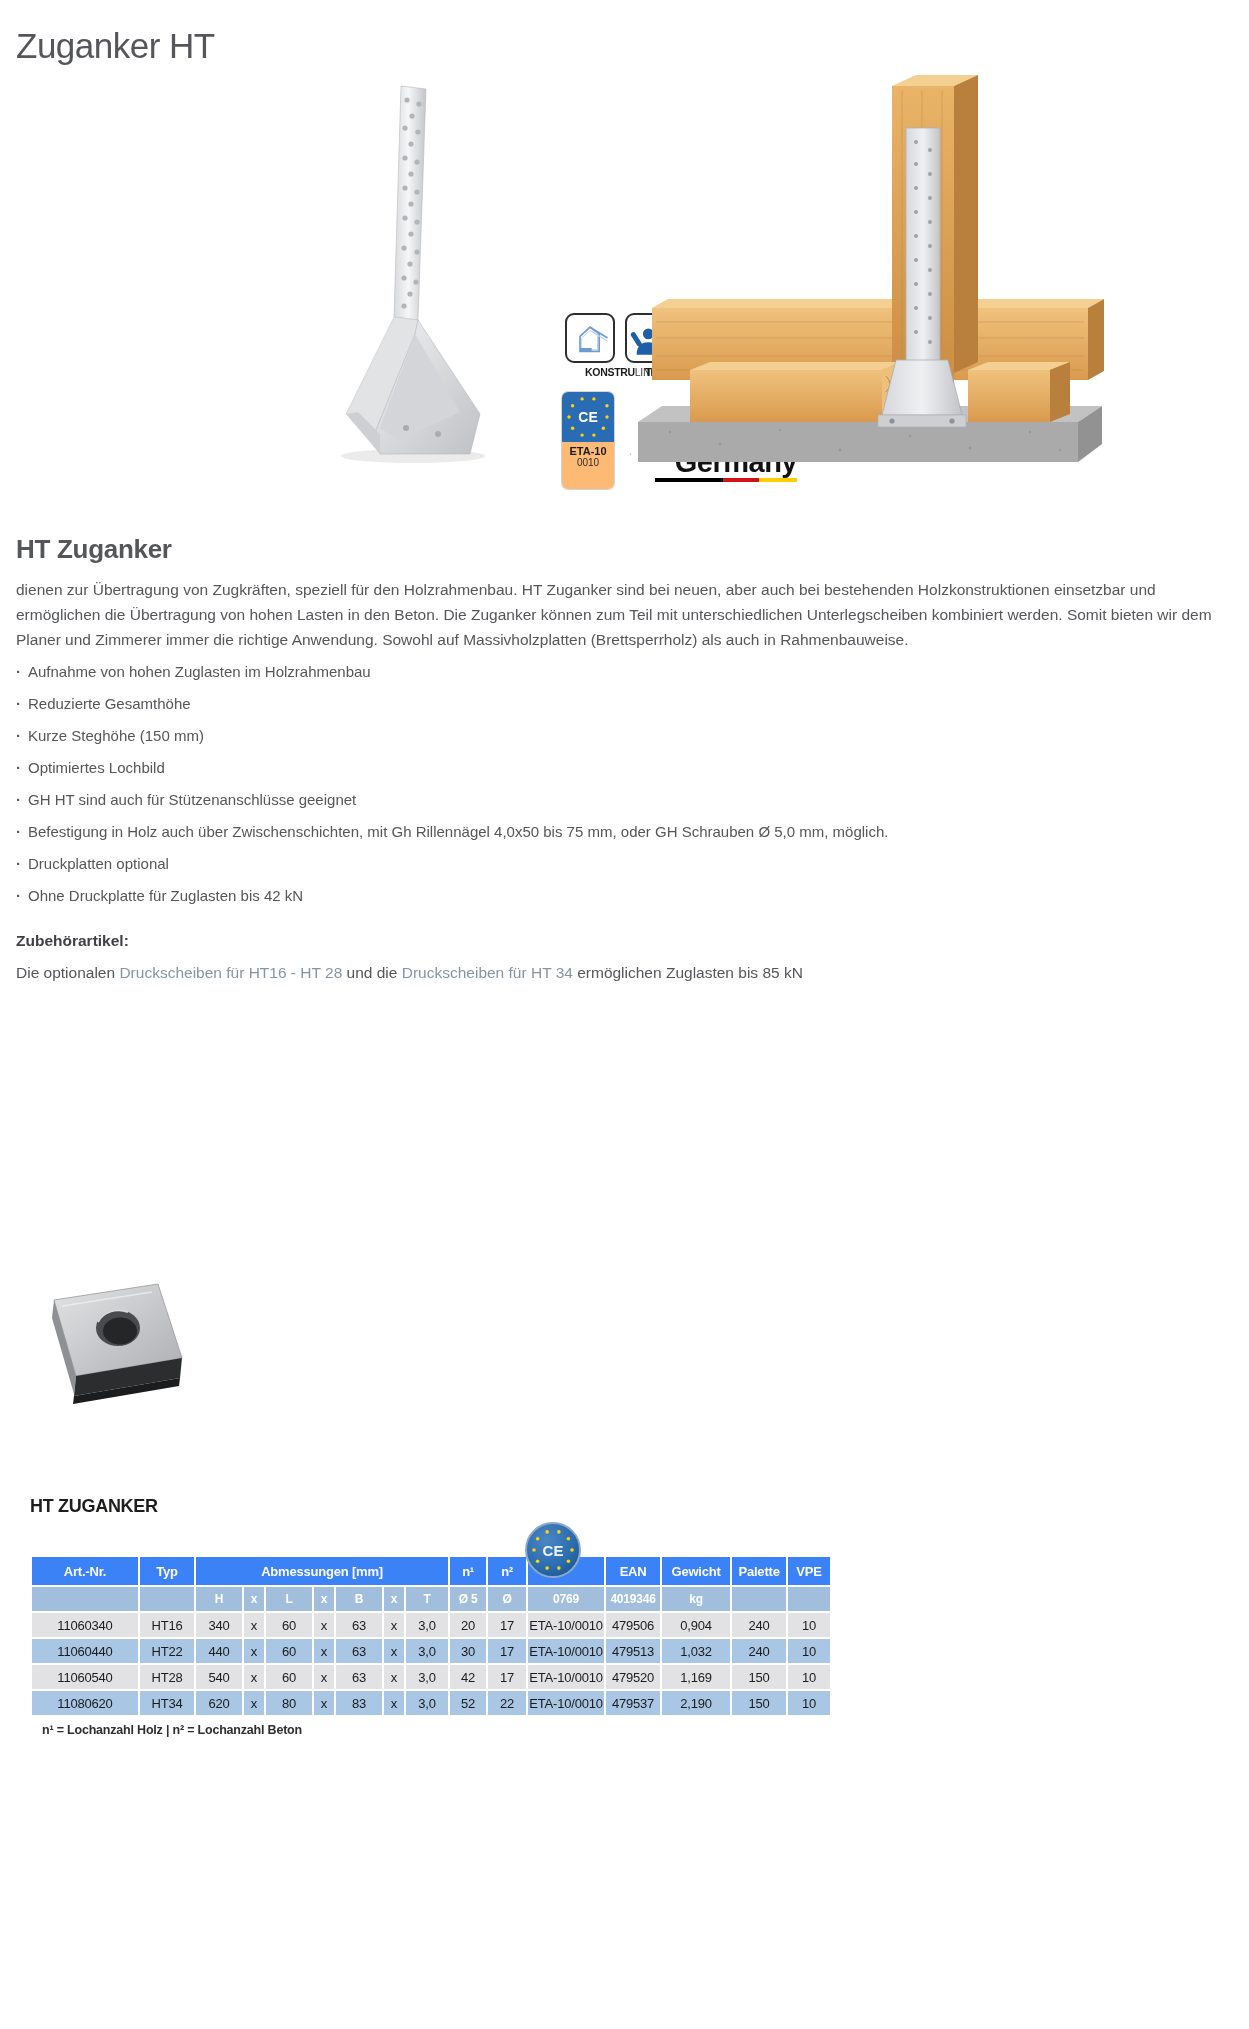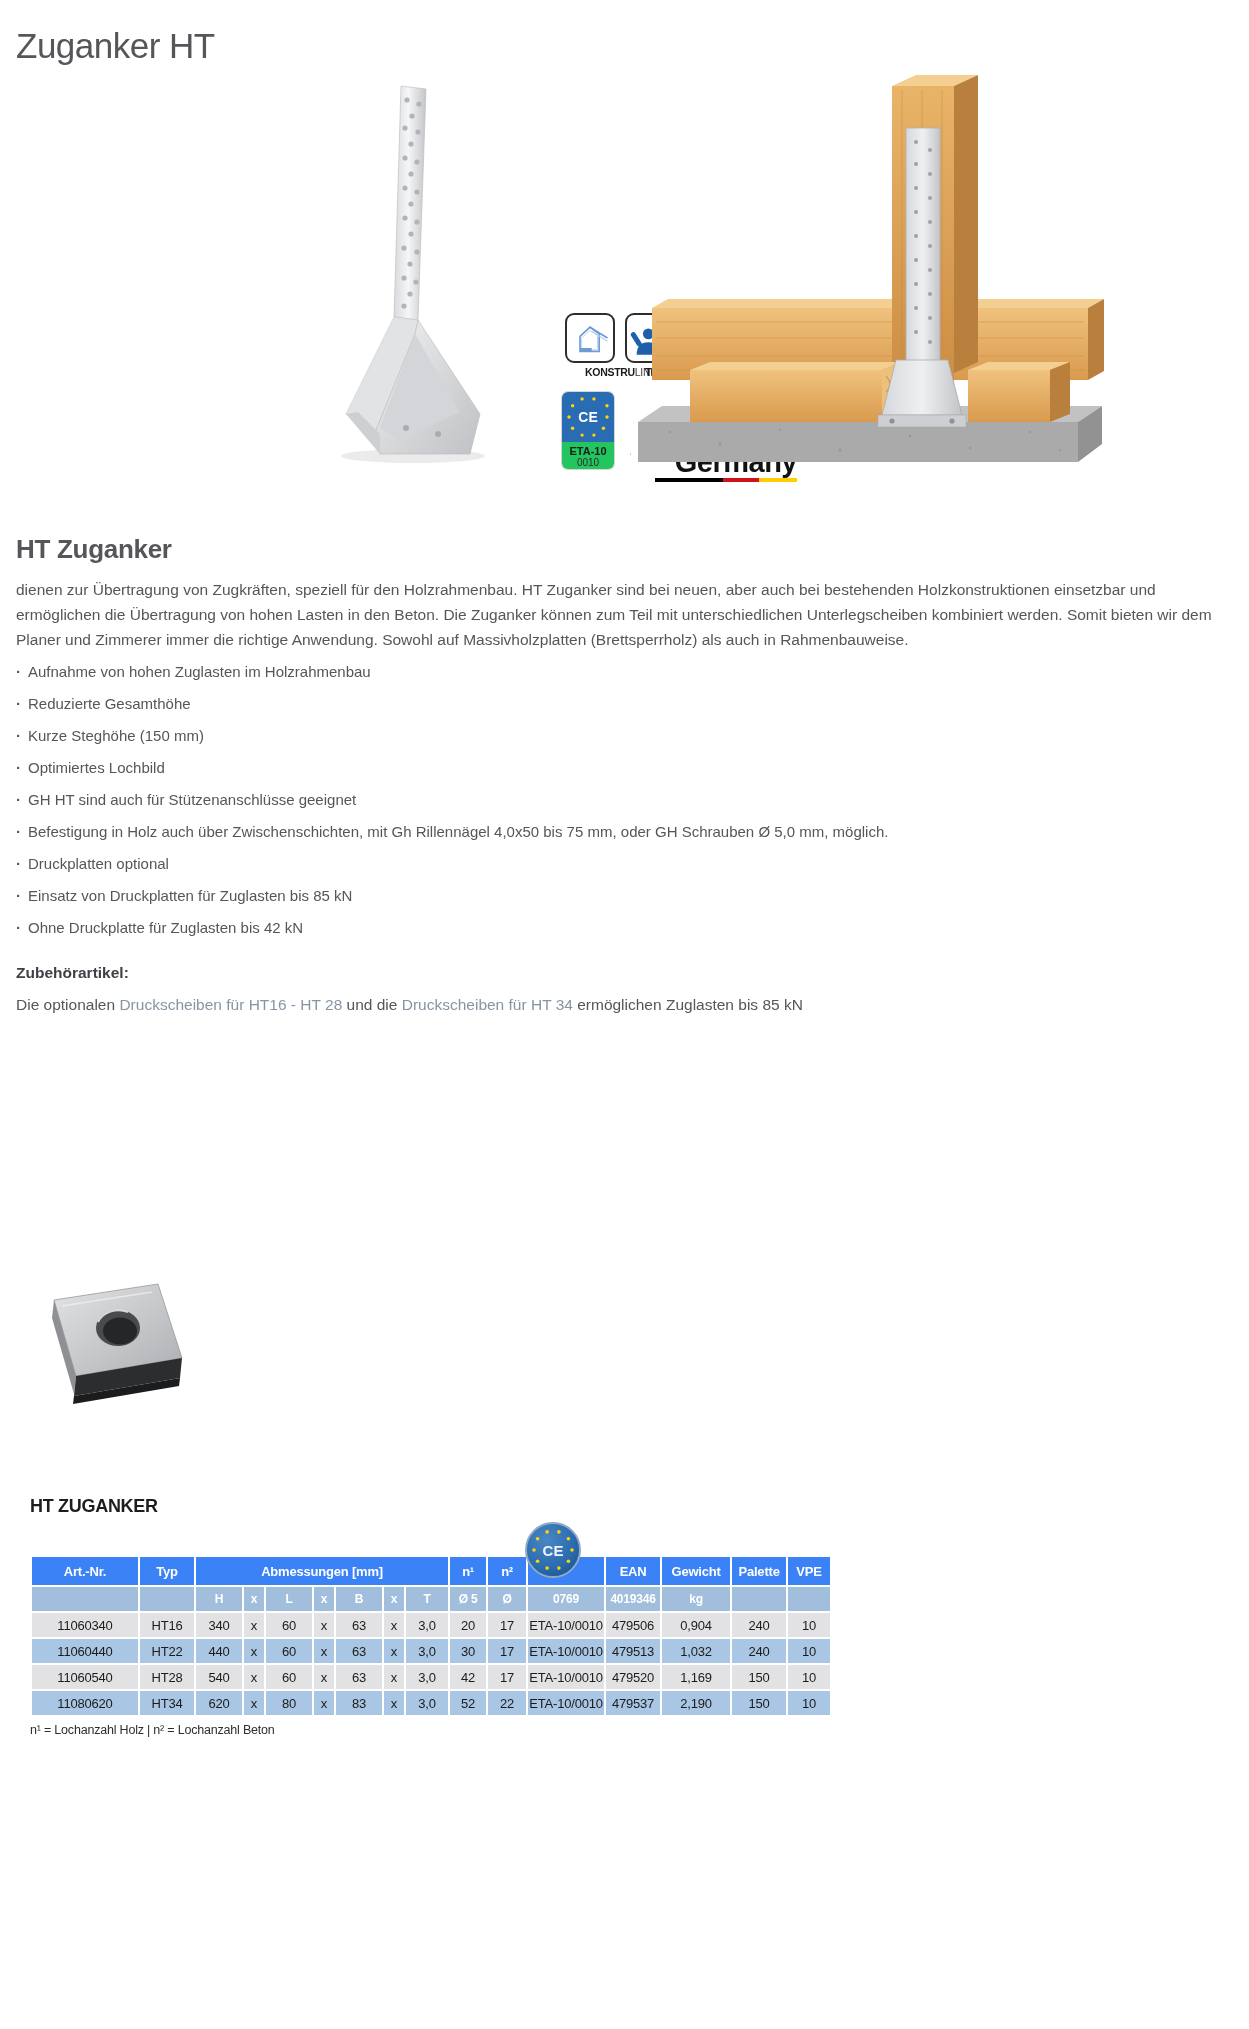--- a/index.html
+++ b/index.html
@@ -20,21 +20,21 @@
                    border-radius:9px;background:#fff;display:flex;align-items:center;justify-content:center;}
   .sq-badge .lbl{margin-top:3px;font-size:10.5px;color:#1a1a1a;letter-spacing:-0.3px;white-space:nowrap;}
   .sq-badge .lbl b{font-weight:700;padding-left:28px;}
   .sq-badge .lbl span{font-weight:400;color:#3c3c3e;}
   #badge-konstruline{left:557px;top:243px;}
   #badge-topline{left:617px;top:243px;}
 
   .ce-eta{position:absolute;left:562px;top:322px;width:52px;border-radius:6px;overflow:hidden;
           box-shadow:0 0 0 1px #d4d4d6;text-align:center;}
   .ce-eta .top{background:#2a6cb3;height:50px;position:relative;}
-  .ce-eta .bot{background:#22c55e;padding:3px 0 0;}
+  .ce-eta .bot{background:#fdba74;padding:3px 0 20px;}
   .ce-eta .eta1{font-size:11px;font-weight:700;color:#1c1c1c;line-height:12px;}
   .ce-eta .eta2{font-size:10px;color:#2c2c2c;line-height:12px;}
 
   .made-in{position:absolute;left:655px;top:358px;width:142px;text-align:right;}
   .made-in .l1{font-size:17px;color:#8b8b8d;letter-spacing:0.5px;margin-right:2px;}
   .made-in .l2{font-size:29px;font-weight:700;color:#121212;letter-spacing:-0.5px;line-height:28px;}
   .made-in .flag{height:4px;margin-top:2px;
     background:linear-gradient(to right,#000 0 48%,#d01317 48% 73%,#ffce00 73% 100%);}
 
   
@@ -58,21 +58,21 @@
   table.prod{border-collapse:collapse;table-layout:fixed;width:800px;letter-spacing:-0.2px;}
   table.prod th,table.prod td{border:2px solid #fff;text-align:center;padding:0;
       white-space:nowrap;overflow:hidden;}
   table.prod thead tr.r1 th{background:#3b82f6;color:#fff;font-weight:700;font-size:13px;height:28px;}
   table.prod thead tr.r2 th{background:#a2bedd;color:#fff;font-weight:700;font-size:12px;height:24px;}
   table.prod thead th.ce-num{font-size:17px;font-weight:400;}
   table.prod tbody td{font-size:13px;color:#1c1c1a;height:24px;font-weight:400;}
   table.prod tbody tr.gray td{background:#e2e2e4;}
   table.prod tbody tr.blue td{background:#a9c6e4;}
   table.prod td.b{font-weight:400;text-align:center;}
-  .footnote{margin-top:6px;font-size:12.5px;font-weight:400;color:#2e2e30;letter-spacing:-0.2px;}
+  .footnote{margin-top:6px;font-size:12.5px;font-weight:700;color:#2e2e30;letter-spacing:-0.2px;margin-left:12px;}
 </style>
 </head>
 <body>
 
 <div id="page">
 
   <h1 class="page-title">Zuganker HT</h1>
 
   <div class="hero">
 
@@ -271,21 +271,20 @@
     <p class="intro-p">dienen zur Übertragung von Zugkräften, speziell für den Holzrahmenbau. HT Zuganker sind bei neuen, aber auch bei bestehenden Holzkonstruktionen einsetzbar und ermöglichen die Übertragung von hohen Lasten in den Beton. Die Zuganker können zum Teil mit unterschiedlichen Unterlegscheiben kombiniert werden. Somit bieten wir dem Planer und Zimmerer immer die richtige Anwendung. Sowohl auf Massivholzplatten (Brettsperrholz) als auch in Rahmenbauweise.</p>
 
     <ul class="bullets">
       <li>Aufnahme von hohen Zuglasten im Holzrahmenbau</li>
       <li>Reduzierte Gesamthöhe</li>
       <li>Kurze Steghöhe (150 mm)</li>
       <li>Optimiertes Lochbild</li>
       <li>GH HT sind auch für Stützenanschlüsse geeignet</li>
       <li>Befestigung in Holz auch über Zwischenschichten, mit Gh Rillennägel 4,0x50 bis 75 mm, oder GH Schrauben Ø 5,0 mm, möglich.</li>
       <li>Druckplatten optional</li>
-      <li>Einsatz von Druckplatten für Zuglasten bis 85 kN</li>
       <li>Ohne Druckplatte für Zuglasten bis 42 kN</li>
     </ul>
 
     <ul class="bullets">
     </ul>
 
     <div class="mini-head" style="margin-top:20px">Zubehörartikel:</div>
     <p class="acc-line"><span>Die optionalen </span><a>Druckscheiben für HT16 - HT 28</a><span> und die </span><a>Druckscheiben für HT 34</a><span> ermöglichen Zuglasten bis 85 kN</span></p>
   </div>
 

